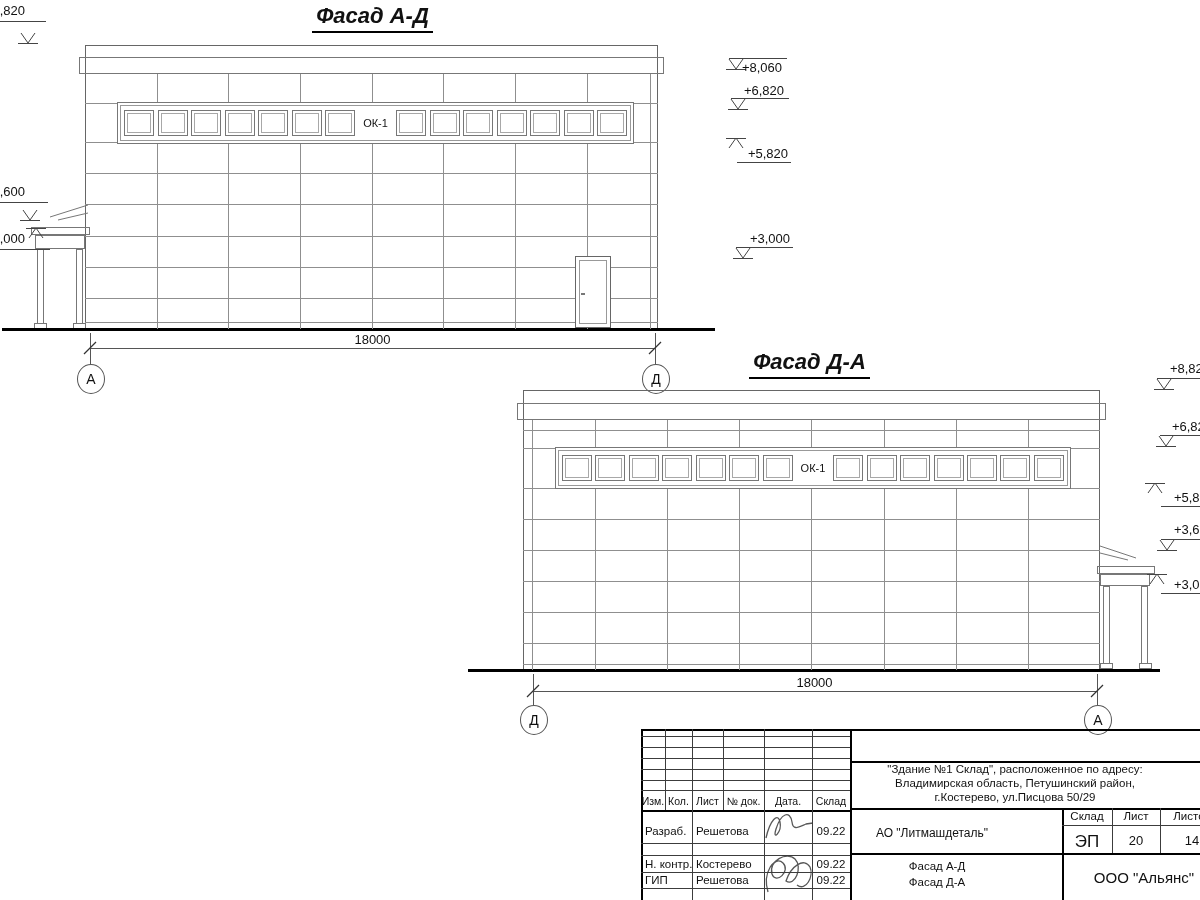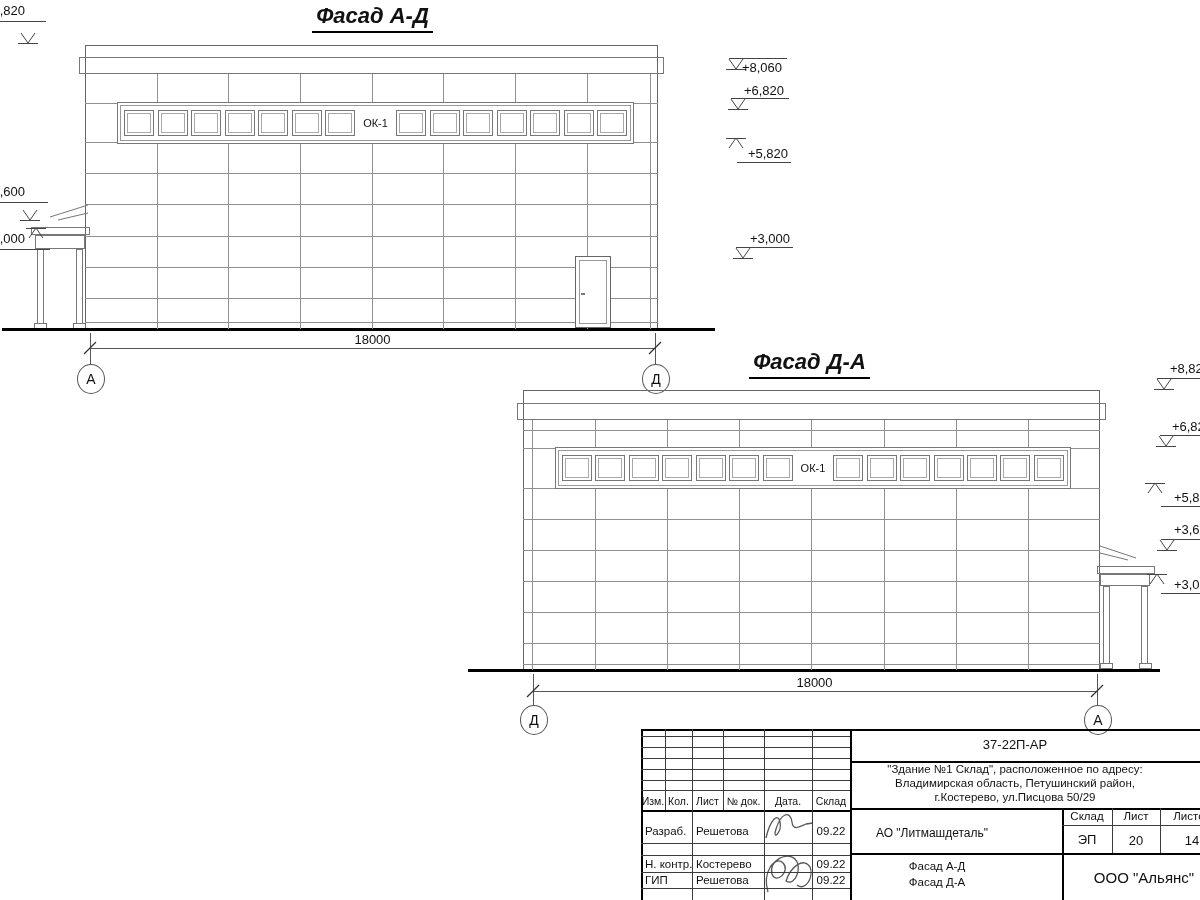--- a/index.html
+++ b/index.html
@@ -70,21 +70,20 @@
 
   <div class="abs" style="left:468px;top:669px;width:692px;height:3px;background:#000;"></div>
 
   <div class="vl" style="left:533px;top:674px;height:31px;background:#555;"></div>
   <div class="vl" style="left:1097px;top:674px;height:31px;background:#555;"></div>
   <div class="hl" style="left:533px;top:691px;width:564px;background:#555;"></div>
   <div class="txt ctr" style="left: 772px; top: 675px; width: 85px; font-size: 13px; z-index: 5;">18000</div>
   <div class="bubble" style="left:520px;top:705px;">Д</div>
   <div class="bubble" style="left:1084px;top:705px;">А</div>
 
-  <div class="txt ctr" style="left: 850px; top: 737px; width: 330px; font-size: 13px; z-index: 5;">37-22П-АР</div>
   <div class="txt ctr" style="left: 855px; top: 763px; width: 320px; font-size: 11.5px; z-index: 5;">"Здание №1 Склад", расположенное по адресу:</div>
   <div class="txt ctr" style="left: 855px; top: 777px; width: 320px; font-size: 11.5px; z-index: 5;">Владимирская область, Петушинский район,</div>
   <div class="txt ctr" style="left: 855px; top: 791px; width: 320px; font-size: 11.5px; z-index: 5;">г.Костерево, ул.Писцова 50/29</div>
 
   <div class="txt ctr" style="left: 641px; top: 795px; width: 24px; font-size: 10.5px; z-index: 5;">Изм.</div>
   <div class="txt ctr" style="left: 665px; top: 795px; width: 27px; font-size: 10.5px; z-index: 5;">Кол.</div>
   <div class="txt ctr" style="left: 692px; top: 795px; width: 31px; font-size: 10.5px; z-index: 5;">Лист</div>
   <div class="txt ctr" style="left: 723px; top: 795px; width: 41px; font-size: 10.5px; z-index: 5;">№ док.</div>
   <div class="txt ctr" style="left: 764px; top: 795px; width: 48px; font-size: 10.5px; z-index: 5;">Дата.</div>
   <div class="txt ctr" style="left: 812px; top: 795px; width: 38px; font-size: 10.5px; z-index: 5;">Склад</div>
@@ -96,21 +95,21 @@
   <div class="txt" style="left: 696px; top: 858px; font-size: 11.5px; z-index: 5;">Костерево</div>
   <div class="txt ctr" style="left: 812px; top: 858px; width: 38px; font-size: 11.5px; z-index: 5;">09.22</div>
   <div class="txt" style="left: 645px; top: 874px; font-size: 11.5px; z-index: 5;">ГИП</div>
   <div class="txt" style="left: 696px; top: 874px; font-size: 11.5px; z-index: 5;">Решетова</div>
   <div class="txt ctr" style="left: 812px; top: 874px; width: 38px; font-size: 11.5px; z-index: 5;">09.22</div>
 
   <div class="txt ctr" style="left: 852px; top: 826px; width: 160px; font-size: 12px; z-index: 5;">АО "Литмашдеталь"</div>
   <div class="txt ctr" style="left: 1063px; top: 810px; width: 48px; font-size: 11.5px; z-index: 5;">Склад</div>
   <div class="txt ctr" style="left: 1113px; top: 810px; width: 46px; font-size: 11.5px; z-index: 5;">Лист</div>
   <div class="txt ctr" style="left: 1161px; top: 810px; width: 62px; font-size: 11.5px; z-index: 5;">Листов</div>
-  <div class="txt ctr" style="left: 1063px; top: 832px; width: 48px; font-size: 13px; z-index: 5;">ЭП</div>
+  <div class="txt ctr" style="left: 1063px; top: 832px; width: 48px; font-size: 17px; z-index: 5;">ЭП</div>
   <div class="txt ctr" style="left: 1113px; top: 833px; width: 46px; font-size: 13px; z-index: 5;">20</div>
   <div class="txt ctr" style="left: 1161px; top: 833px; width: 62px; font-size: 13px; z-index: 5;">14</div>
 
   <div class="txt ctr" style="left: 852px; top: 860px; width: 170px; font-size: 11.5px; z-index: 5;">Фасад А-Д</div>
   <div class="txt ctr" style="left: 852px; top: 876px; width: 170px; font-size: 11.5px; z-index: 5;">Фасад Д-А</div>
   <div class="txt ctr" style="left: 1064px; top: 869px; width: 160px; font-size: 15px; z-index: 5;">ООО "Альянс"</div>
 
 <div class="hl" style="left: 85px; top: 103px; width: 573px;"></div>
     <div class="hl" style="left: 85px; top: 142px; width: 573px;"></div>
     <div class="hl" style="left: 85px; top: 173px; width: 573px;"></div>

